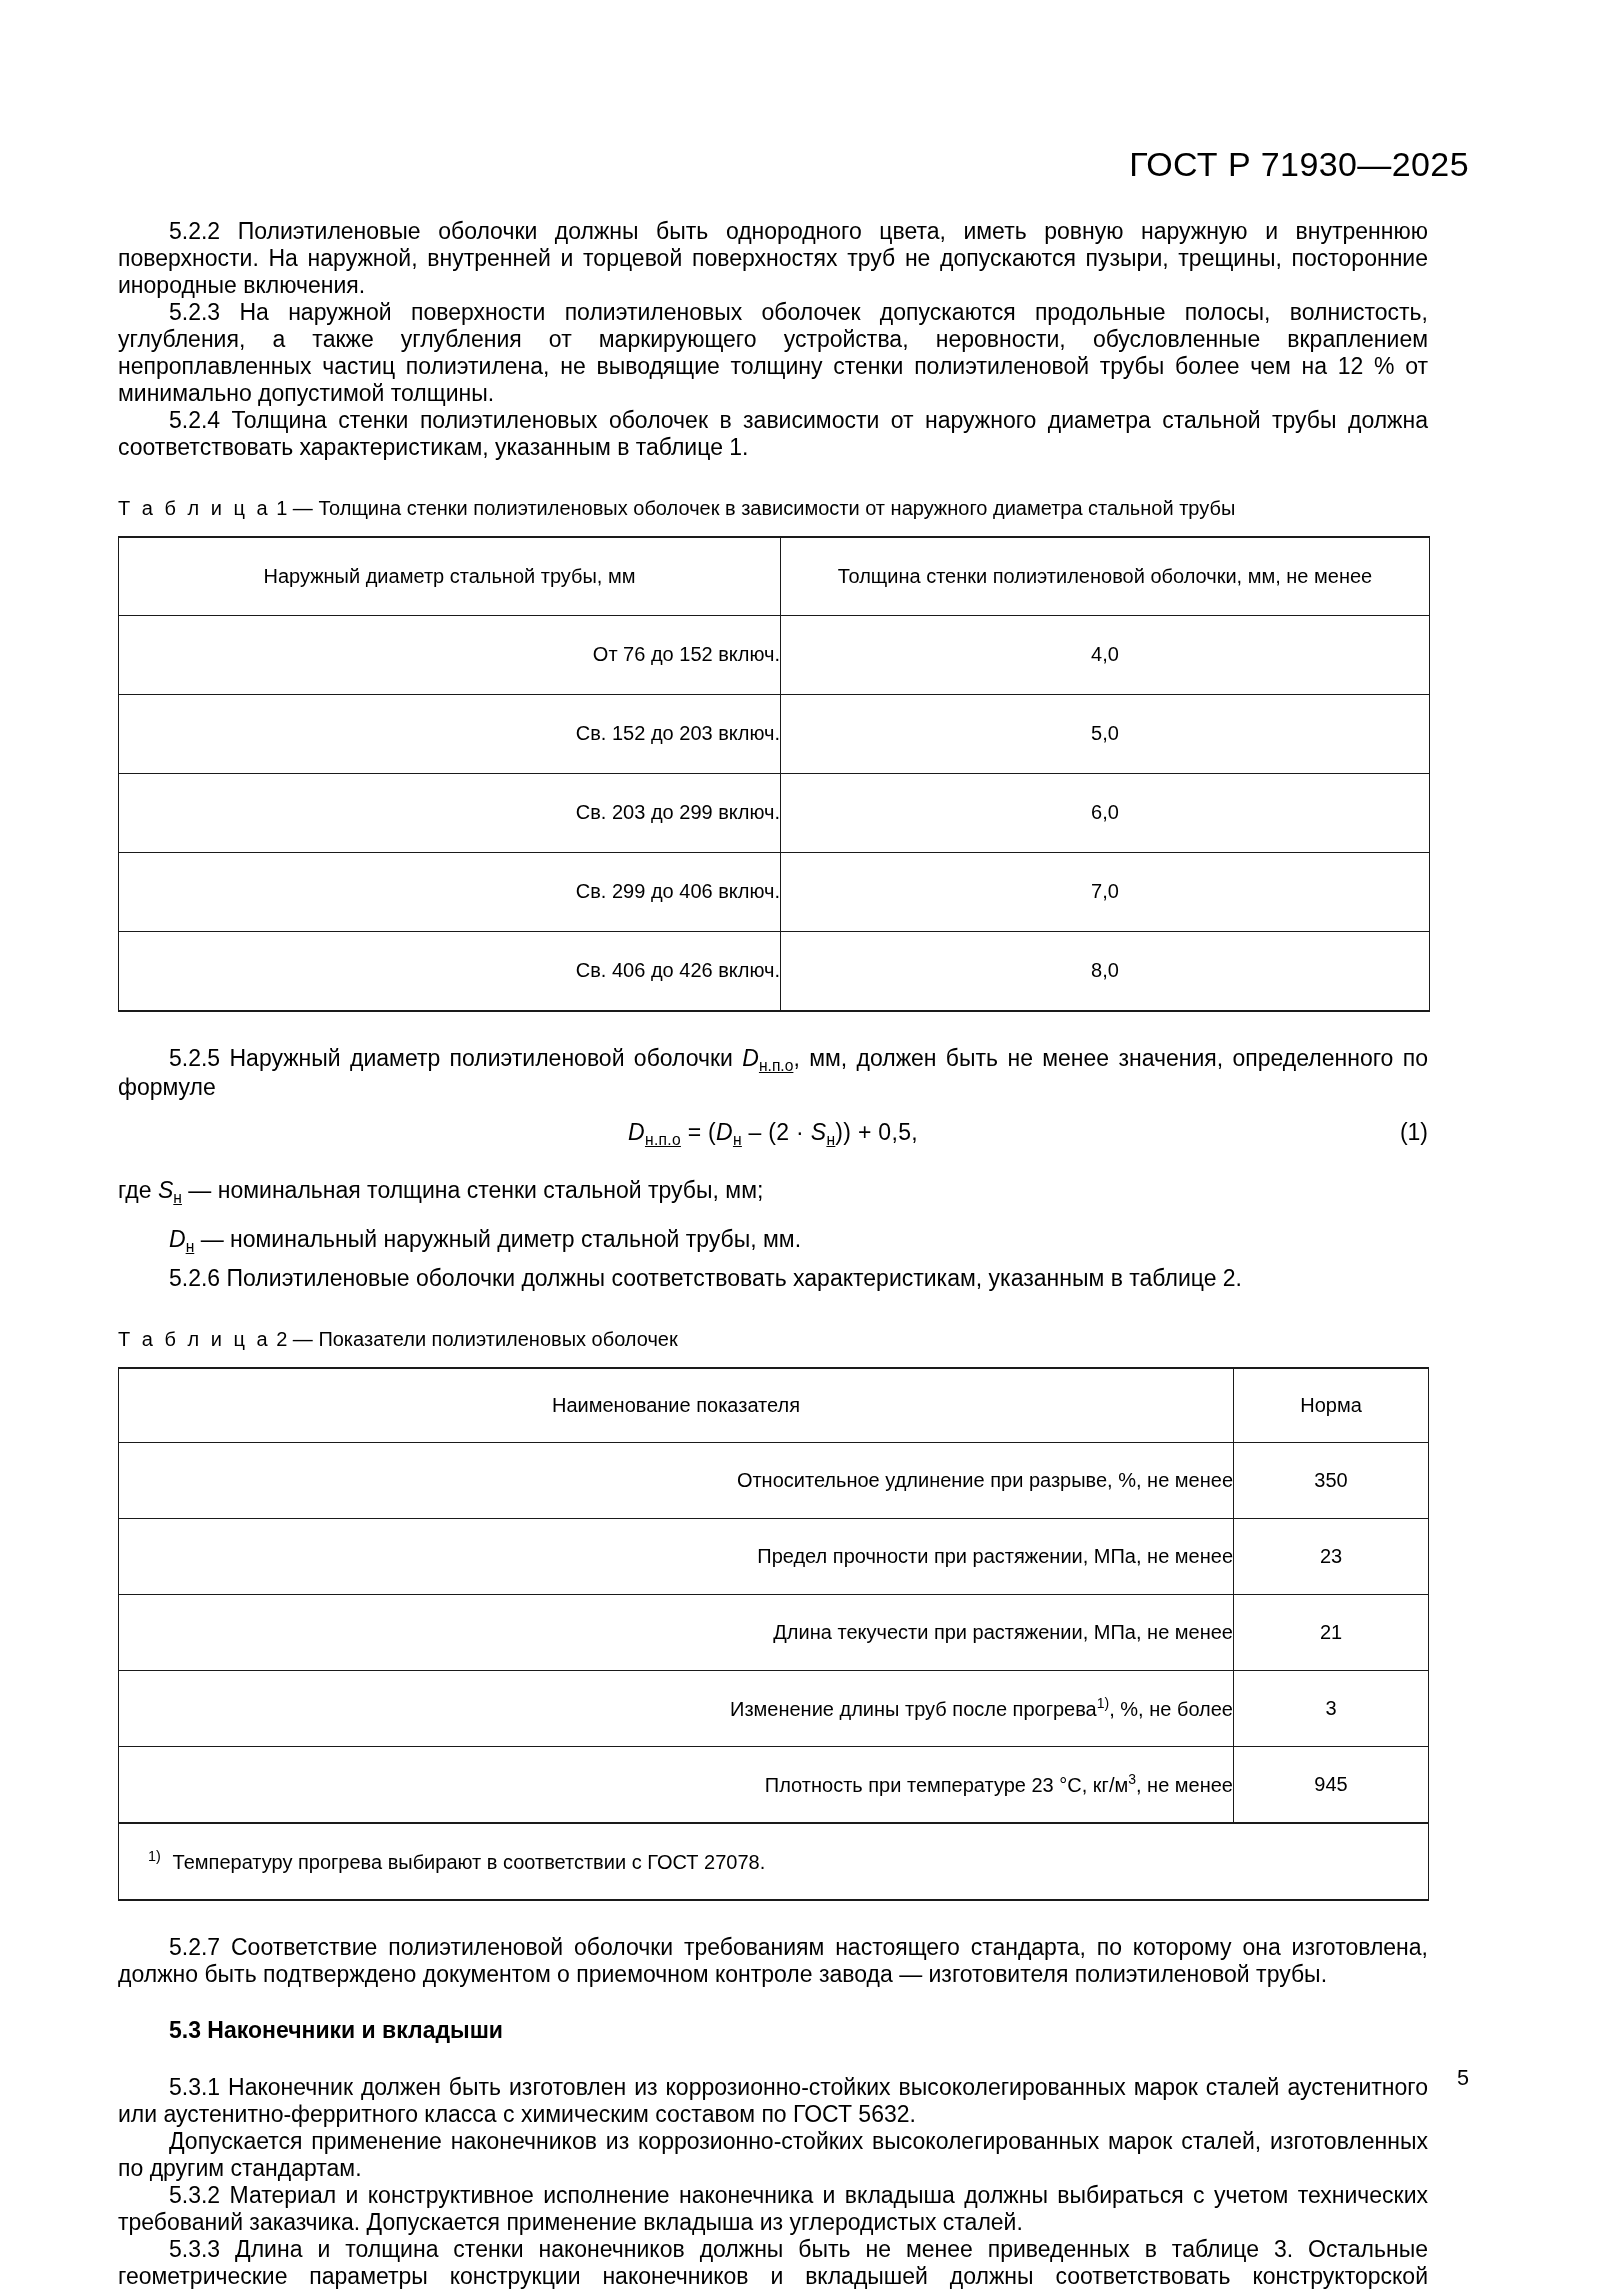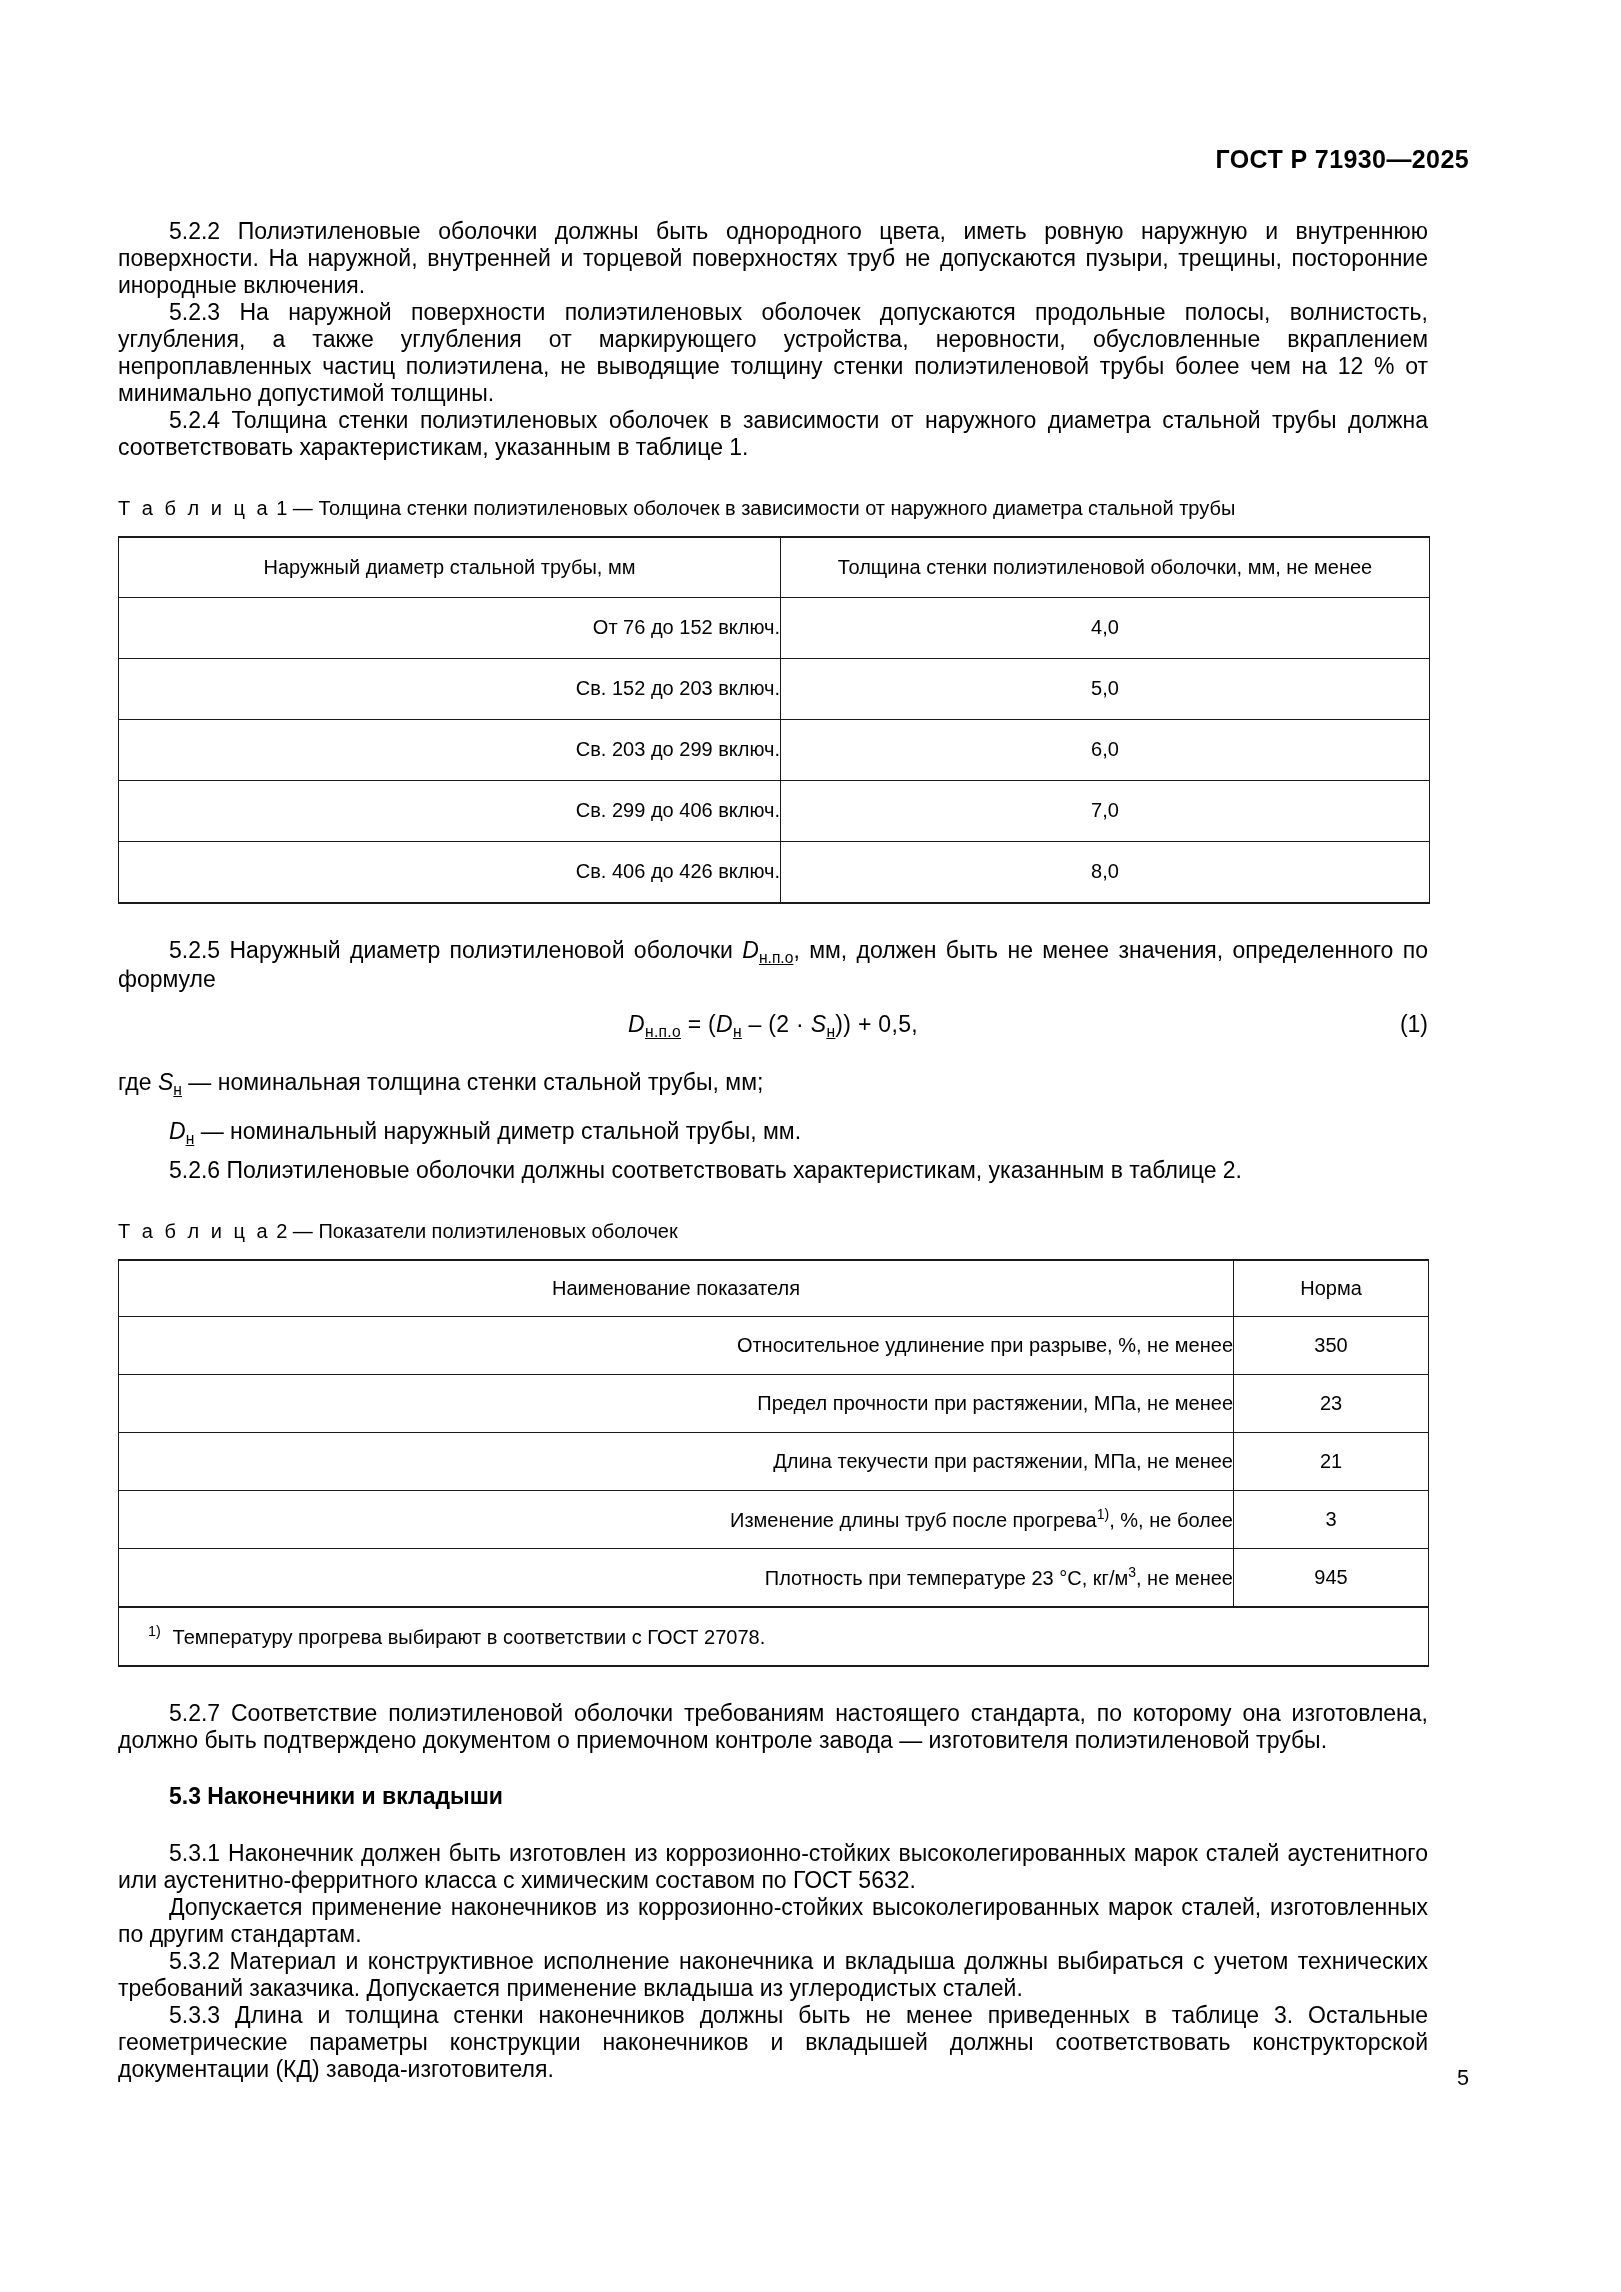--- a/index.html
+++ b/index.html
@@ -17,22 +17,22 @@
     color: #000000;
     box-sizing: border-box;
     overflow: hidden;
   }
 
   
   .doc-header {
     position: absolute;
     top: 145px;
     right: 152px;
-    font-size: 25px;
-    font-weight: bold;
+    font-size: 34px;
+    font-weight: normal;
     letter-spacing: 0.4px;
     white-space: nowrap;
   }
 
   
   .content {
     position: absolute;
     left: 118px;
     top: 218px;
     width: 1310px;
@@ -72,21 +72,21 @@
 
   
   table.gost {
     border-collapse: collapse;
     width: 1310px;
     table-layout: fixed;
     font-size: 20px;
   }
   table.gost td, table.gost th {
     border: 1.3px solid #1a1a1a;
-    padding: 3px;
+    padding: 12px;
     font-weight: normal;
     vertical-align: middle;
   }
   table.gost thead th {
     border-top: 2.9px solid #1a1a1a;
     text-align: center;
   }
   table.gost tr.last-row td {
     border-bottom: 2.9px solid #1a1a1a;
   }

